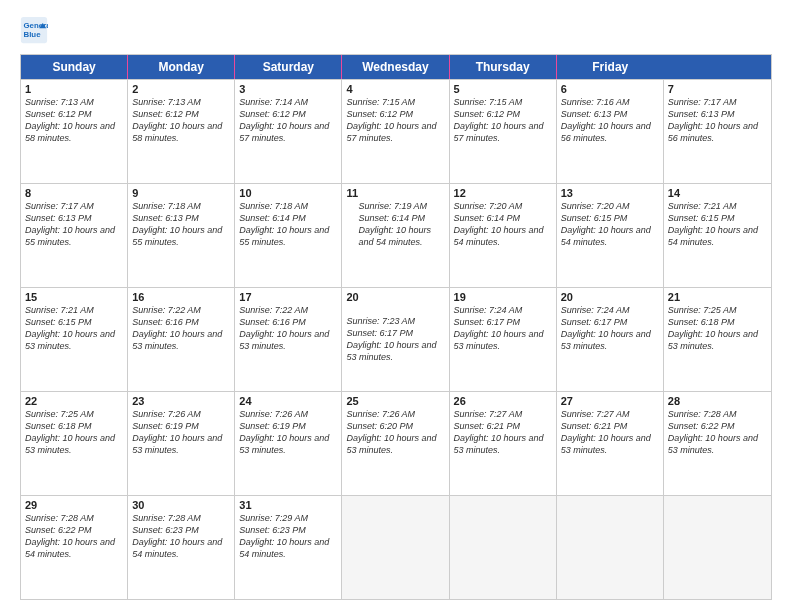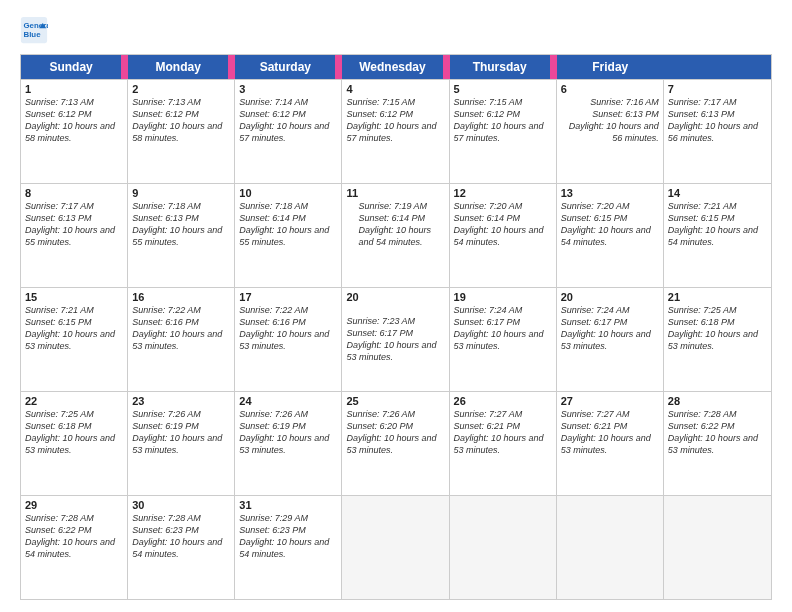--- a/index.html
+++ b/index.html
@@ -56,21 +56,21 @@
       display: grid;
       grid-template-columns: repeat(7, 1fr);
       background: #2a5db0;
     }
     .cal-header-cell {
       color: #fff;
       font-size: 12px;
       font-weight: bold;
       padding: 5px 4px;
       text-align: center;
-      border-right: 7px solid #ec4899;
+      border-right: 1px solid #ec4899;
     }
     .cal-header-cell:last-child {
       border-right: none;
     }
     .cal-body {
       display: flex;
       flex-direction: column;
       flex: 1;
     }
     .cal-row {
@@ -167,21 +167,21 @@
 Daylight: 10 hours and 57 minutes.</div>
           </div>
           <div class="cal-cell">
             <span class="day-num">5</span>
             <div class="info" style="white-space: pre-line;">Sunrise: 7:15 AM
 Sunset: 6:12 PM
 Daylight: 10 hours and 57 minutes.</div>
           </div>
           <div class="cal-cell">
             <span class="day-num">6</span>
-            <div class="info" style="white-space: pre-line; text-align: right;">Sunrise: 7:16 AM
+            <div class="info" style="white-space: pre-line;">Sunrise: 7:16 AM
 Sunset: 6:13 PM
 Daylight: 10 hours and 56 minutes.</div>
           </div>
           <div class="cal-cell">
             <span class="day-num">7</span>
             <div class="info" style="white-space: pre-line;">Sunrise: 7:17 AM
 Sunset: 6:13 PM
 Daylight: 10 hours and 56 minutes.</div>
           </div>
         </div>

